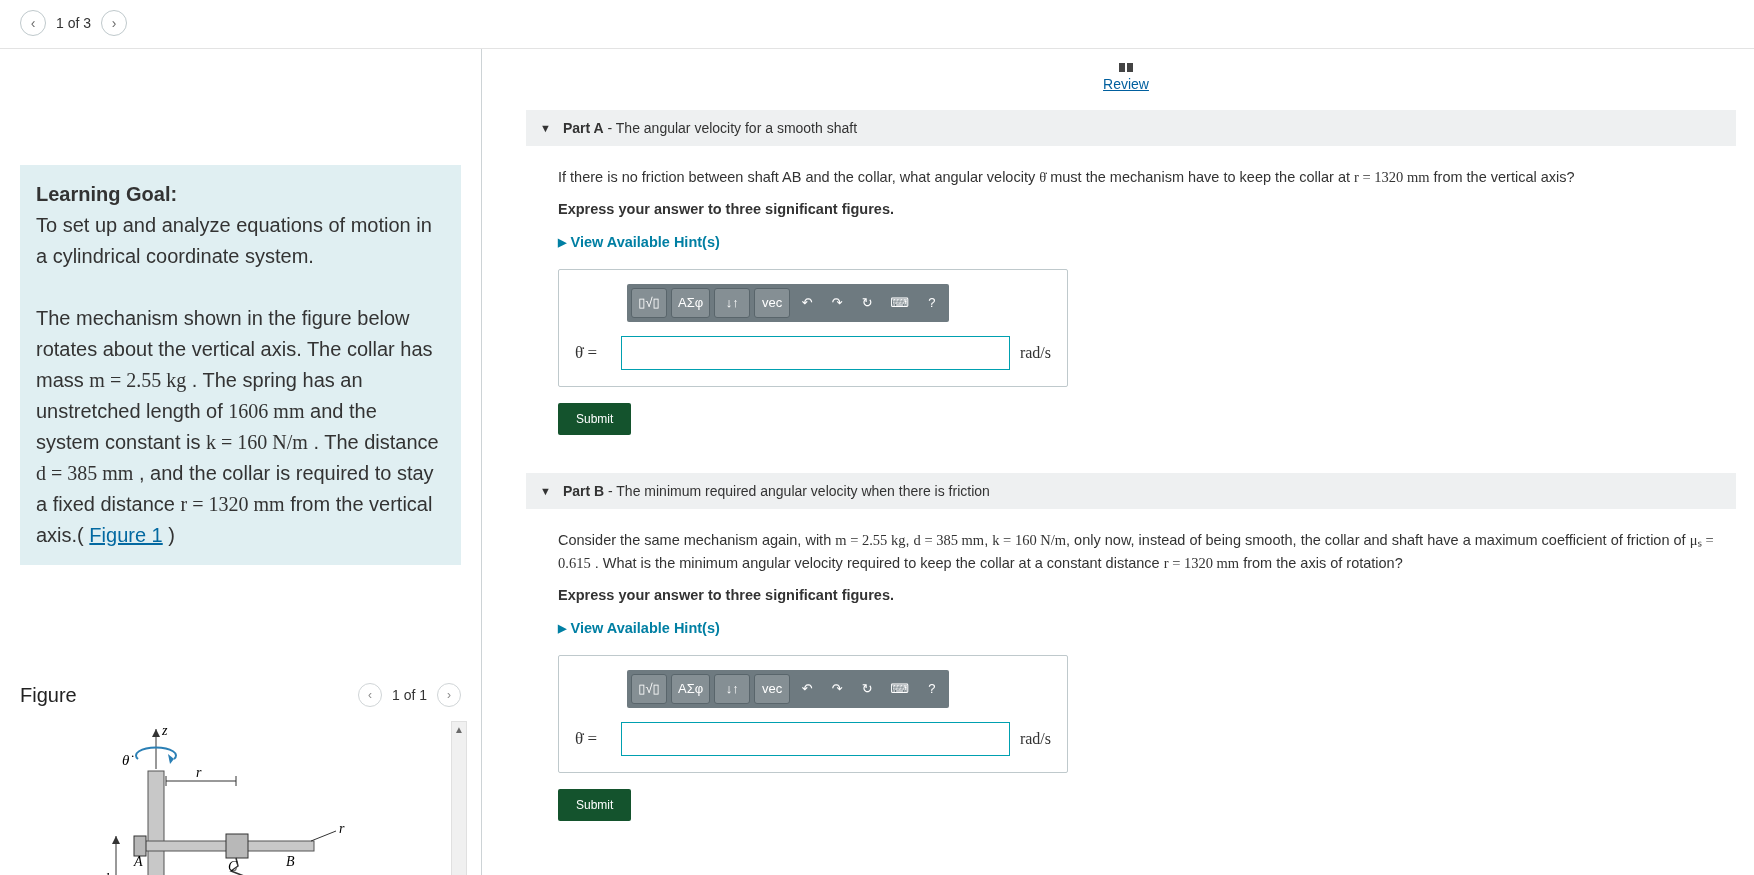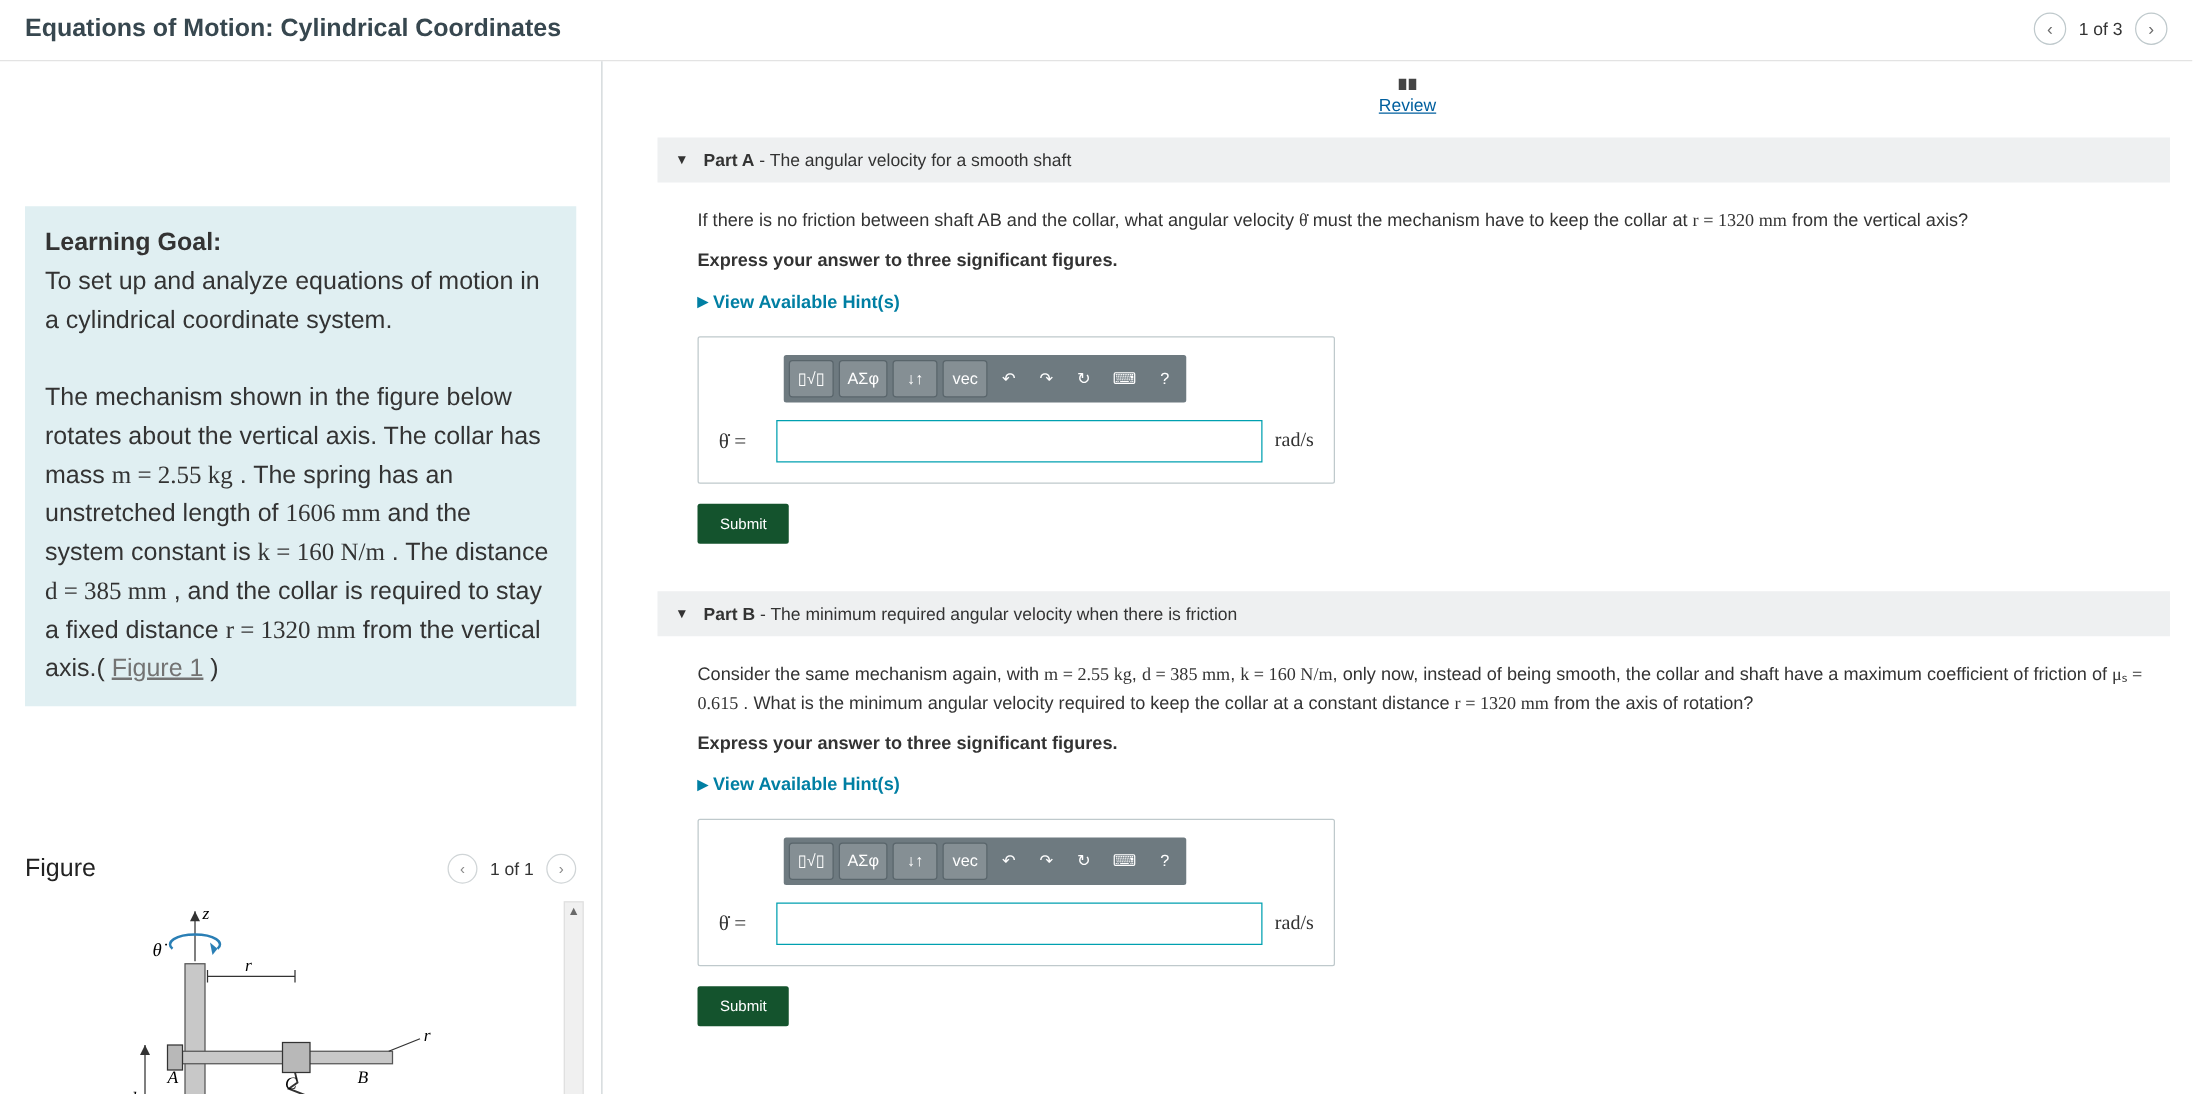--- a/index.html
+++ b/index.html
@@ -87,21 +87,21 @@
 
 .lg-box {
   background: #e0eff2;
   padding: 14px 16px;
   margin-top: 104px;
   font-size: 20px;
   line-height: 1.55;
   color: #333;
 }
 .lg-box strong { font-weight: 700; }
-.lg-link { color: #737373; text-decoration: underline; cursor: pointer; }
+.lg-link { color: #0369a1; text-decoration: underline; cursor: pointer; }
 
 .figure-head {
   display: flex;
   align-items: center;
   justify-content: space-between;
   margin-top: 118px;
 }
 .figure-title {
   font-size: 20px;
   font-weight: 400;
@@ -252,21 +252,20 @@
   margin-top: 16px;
   cursor: pointer;
   border-radius: 2px;
 }
 .serif { font-family: "Times New Roman", serif; }
 </style>
 </head>
 <body>
 
 <div class="header">
-  <div class="header-title">Equations of Motion: Cylindrical Coordinates</div>
   <div class="nav-group">
     <div class="nav-btn">‹</div>
     <div class="nav-counter">1 of 3</div>
     <div class="nav-btn">›</div>
   </div>
 </div>
 
 <div class="content">
 
   <div class="left-panel">

